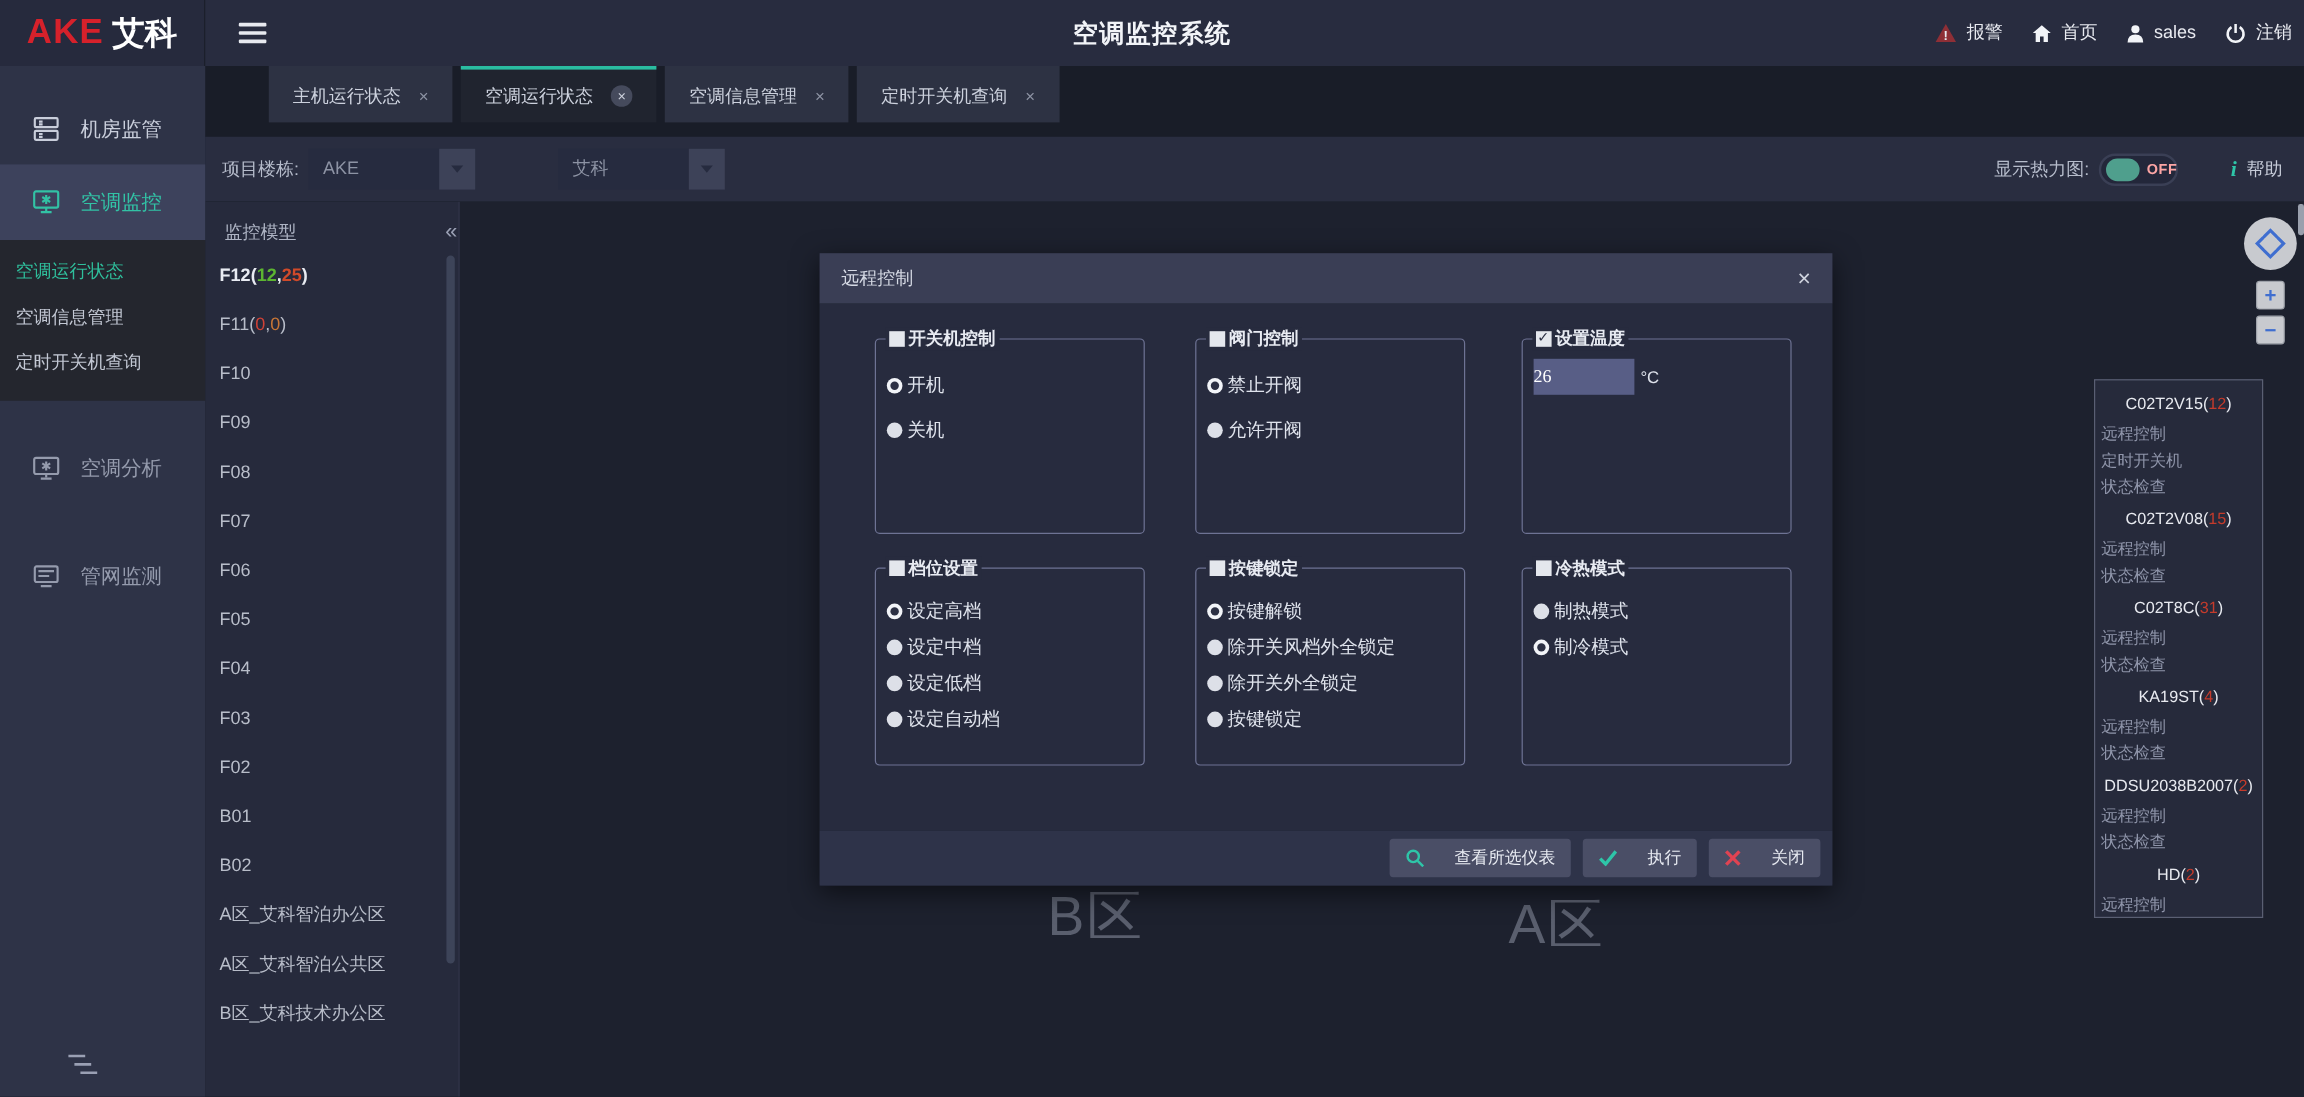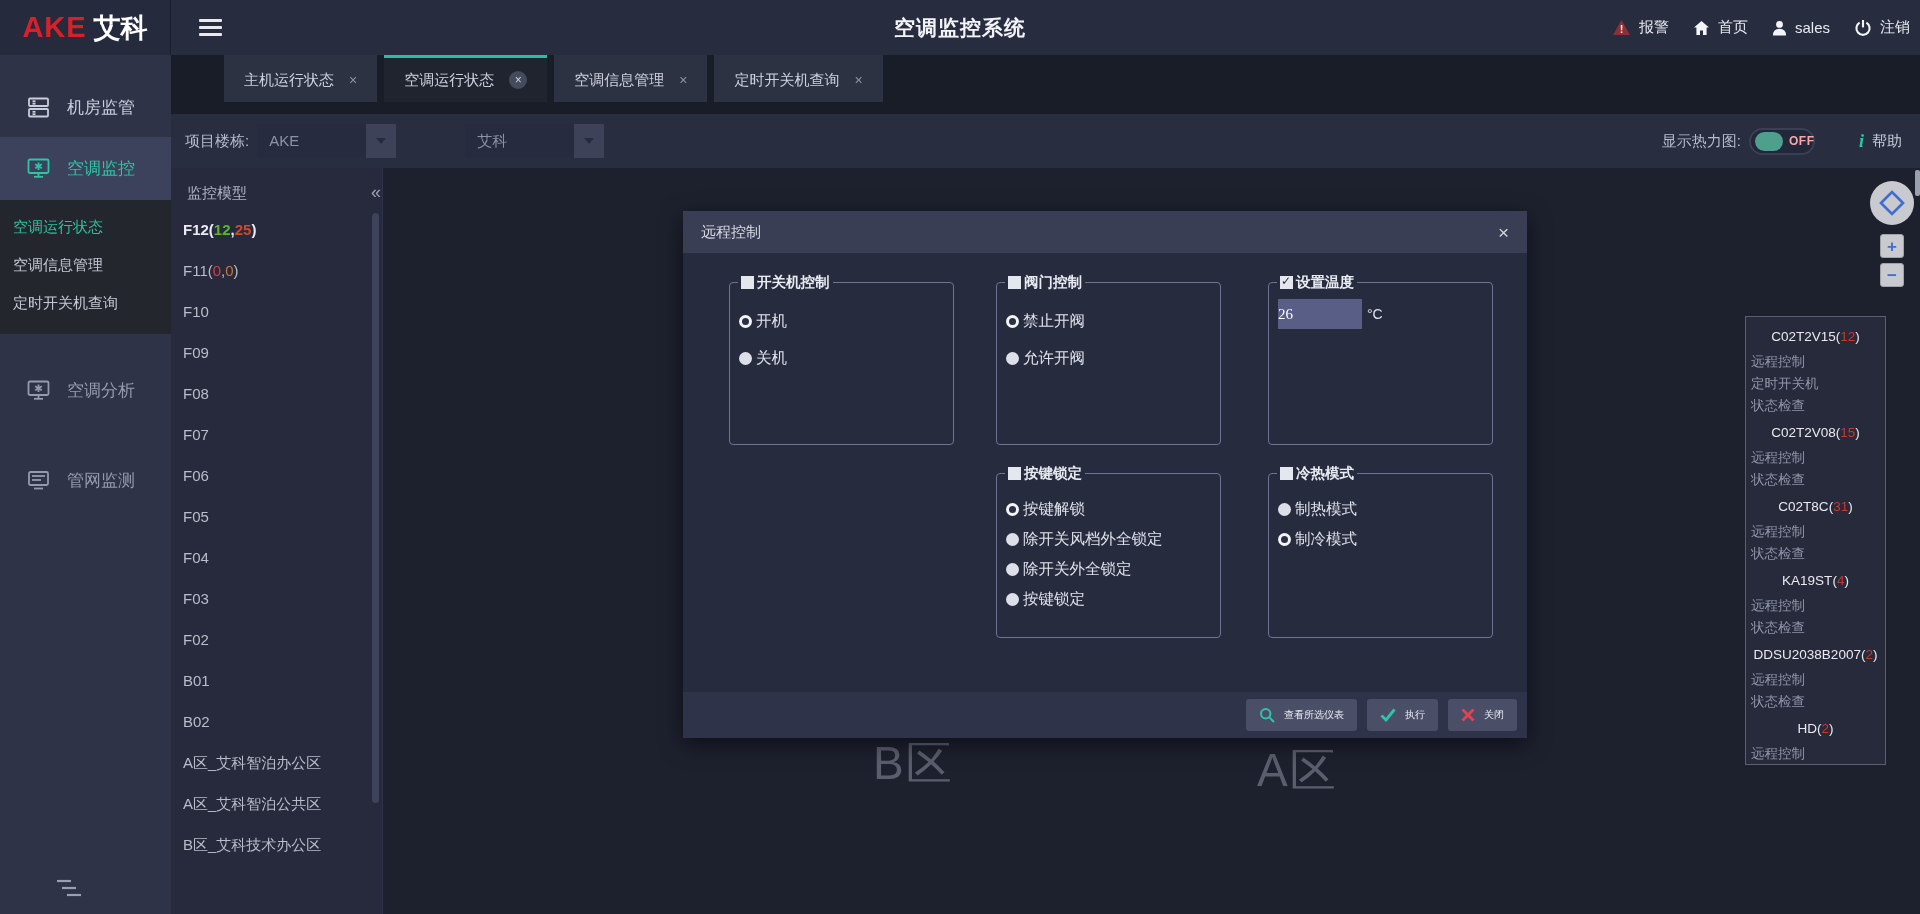--- a/index.html
+++ b/index.html
@@ -97,21 +97,21 @@
   .fs-options{padding:20px 0 0 9px}
   .opt{display:flex;align-items:center;gap:4px;height:30px;font-size:15.5px;color:#dfe3ec;cursor:pointer}
   .fs.r1 .opt{height:37px}
   .radio{width:13px;height:13px;border-radius:50%;background:#dde0e8;flex:none;position:relative}
   .radio.sel{background:#f2f4f8}
   .radio.sel::after{content:'';position:absolute;left:3px;top:3px;width:7px;height:7px;border-radius:50%;background:#2c3044}
   .temp-row{padding:16px 0 0 9px;display:flex;align-items:center;gap:5px}
   .temp-input{width:84px;height:30px;background:#585e86;border:none;color:#fff;font-size:15px;padding-right:8px;font-family:Liberation Serif, serif;outline:none}
   .temp-unit{color:#dfe3ec;font-size:14px}
   .modal-footer{height:46px;background:#2e3349;display:flex;align-items:center;justify-content:flex-end;gap:10px;padding-right:10px;flex:none}
-  .mbtn{display:flex;align-items:center;gap:9px;height:32px;padding:0 13px;background:#4a4e66;border-radius:3px;font-size:10px;color:#e8ebf2;cursor:pointer;border:none;font-family:inherit}
+  .mbtn{display:flex;align-items:center;gap:25px;height:32px;padding:0 13px;background:#4a4e66;border-radius:3px;font-size:14px;color:#e8ebf2;cursor:pointer;border:none;font-family:inherit}
 </style>
 </head>
 <body>
 
 <div class="header">
   <div class="logo-area">
     <span class="logo-en">AKE</span>
     <span class="logo-cn">艾科</span>
   </div>
   <div class="hamburger">
@@ -375,20 +375,44 @@
             </div>
           </div>
           <div class="fs c2 r1">
             <div class="fs-legend">
               <span class="cb checked"></span>
               <span>设置温度</span>
             </div>
             <div class="temp-row">
               <input class="temp-input" type="text" value="26" style="">
               <span class="temp-unit">°C</span>
+            </div>
+          </div>
+          <div class="fs c0 r2">
+            <div class="fs-legend">
+              <span class="cb"></span>
+              <span>档位设置</span>
+            </div>
+            <div class="fs-options">
+              <div class="opt">
+                <span class="radio sel"></span>
+                <span>设定高档</span>
+              </div>
+              <div class="opt">
+                <span class="radio"></span>
+                <span>设定中档</span>
+              </div>
+              <div class="opt">
+                <span class="radio"></span>
+                <span>设定低档</span>
+              </div>
+              <div class="opt">
+                <span class="radio"></span>
+                <span>设定自动档</span>
+              </div>
             </div>
           </div>
           <div class="fs c1 r2">
             <div class="fs-legend">
               <span class="cb"></span>
               <span>按键锁定</span>
             </div>
             <div class="fs-options">
               <div class="opt">
                 <span class="radio sel"></span>

